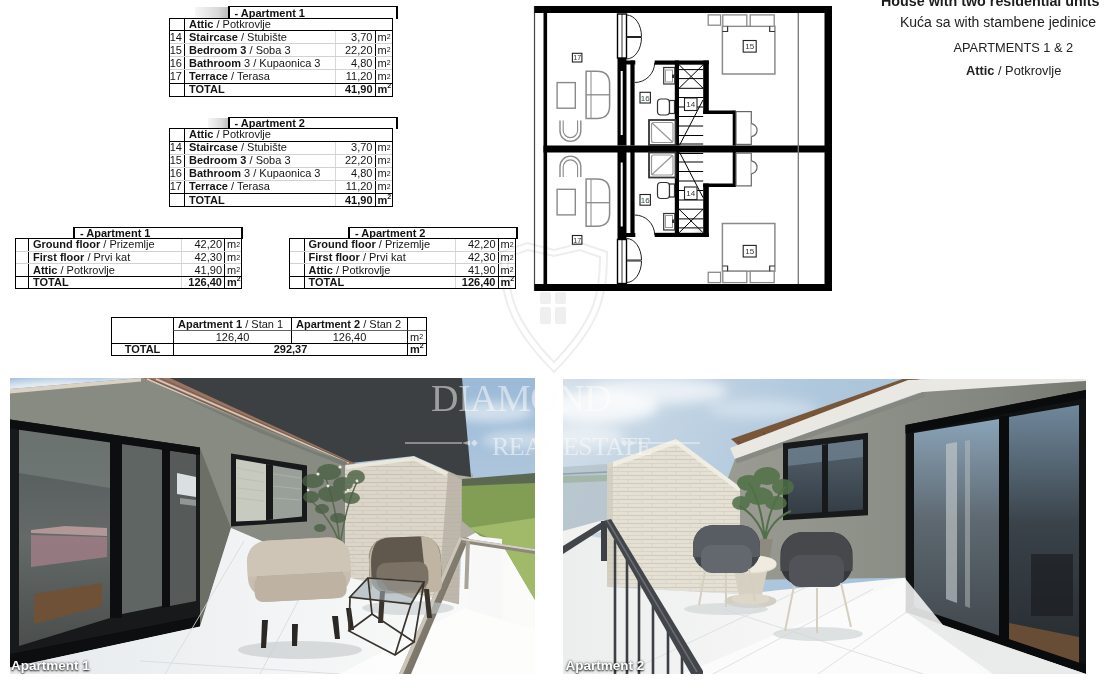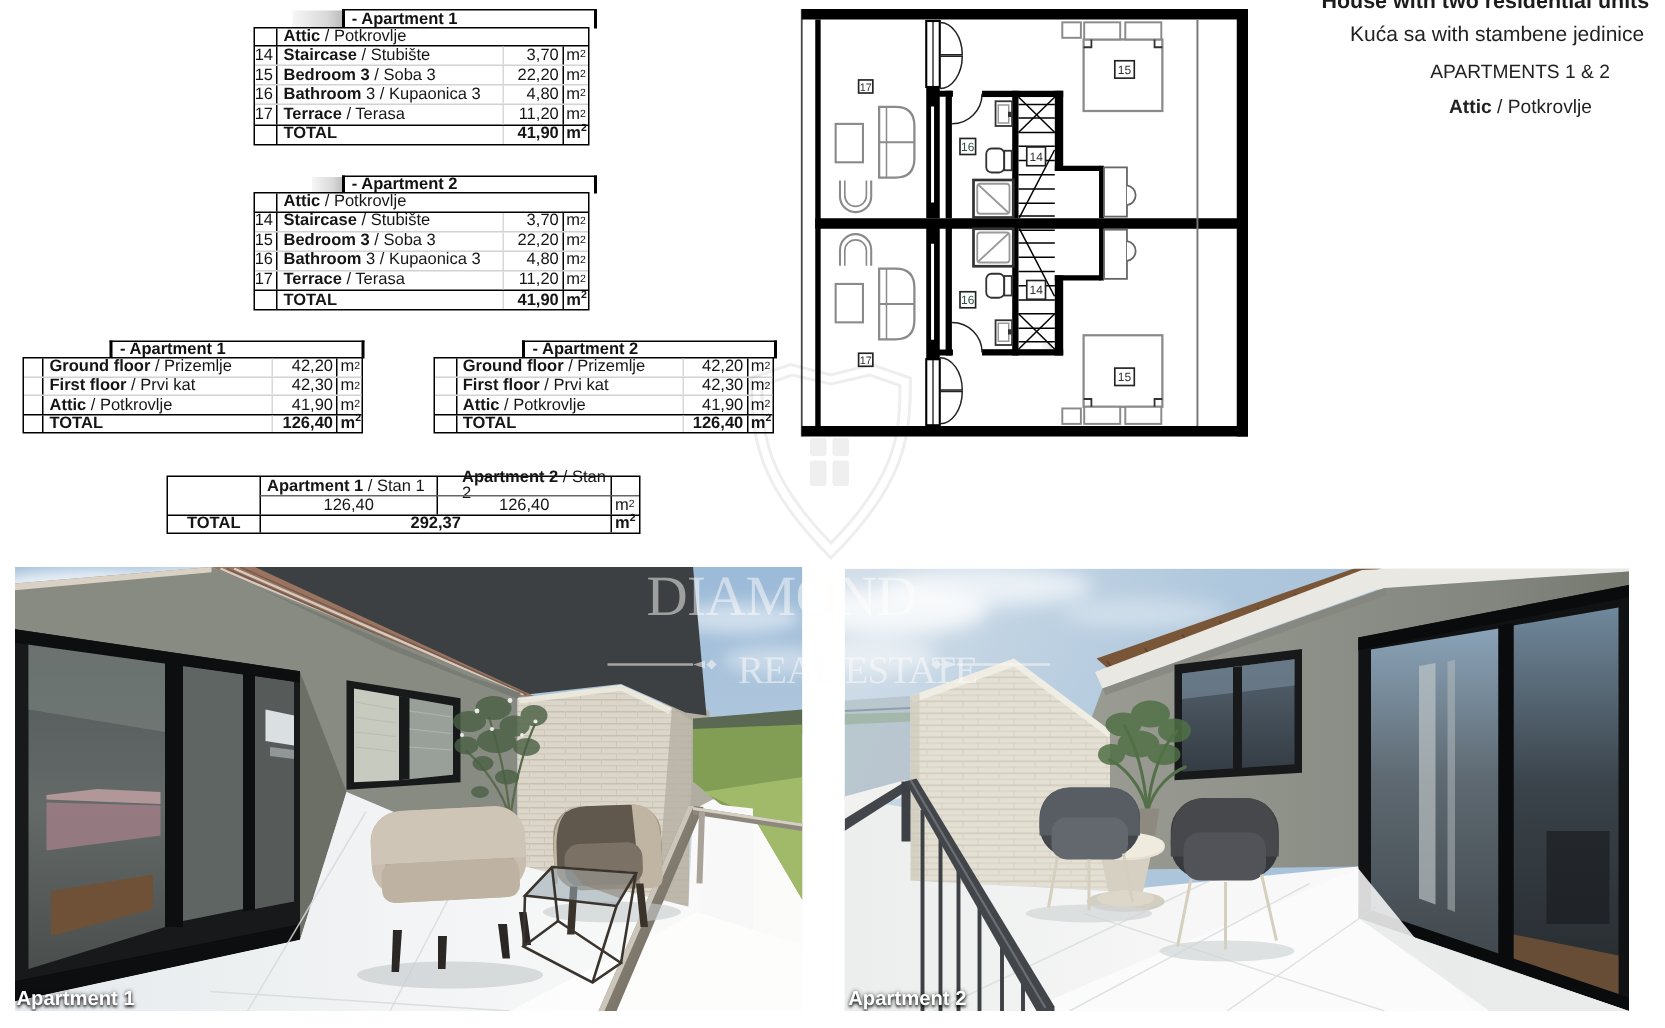--- a/index.html
+++ b/index.html
@@ -208,21 +208,21 @@
       </div>
     </div>
 </div>
 
 <div class="tbl tblB" style="left:111px;top:291px;width:314px;margin-top:26px;">
   <div class="row first">
     <div class="c" style="width:61px;"></div>
     <div class="c" style="width:118px;border-left:1.2px solid #000;padding-left:4px;">
         <span><b>Apartment 1</b>&nbsp;/ Stan 1</span>
       </div>
-    <div class="c" style="flex:1;border-left:1.2px solid #000;padding-left:16px;">
+    <div class="c" style="flex:1;border-left:1.2px solid #000;padding-left:4px;">
         <span><b>Apartment 2</b>&nbsp;/ Stan 2</span>
       </div>
     <div class="c" style="width:19px;border-left:1.2px solid #000;"></div>
   </div>
   <div class="row" style="border-top:none;">
     <div class="c" style="width:61px;"></div>
     <div class="c" style="width:118px;border-left:1.2px solid #000;border-top:1px solid #666;justify-content:center;">126,40</div>
     <div class="c" style="flex:1;border-left:1.2px solid #000;border-top:1px solid #666;justify-content:center;">126,40</div>
     <div class="c" style="width:19px;border-left:1.2px solid #000;border-top:1px solid #666;padding-left:2px;">m<sup>2</sup></div>
   </div>

